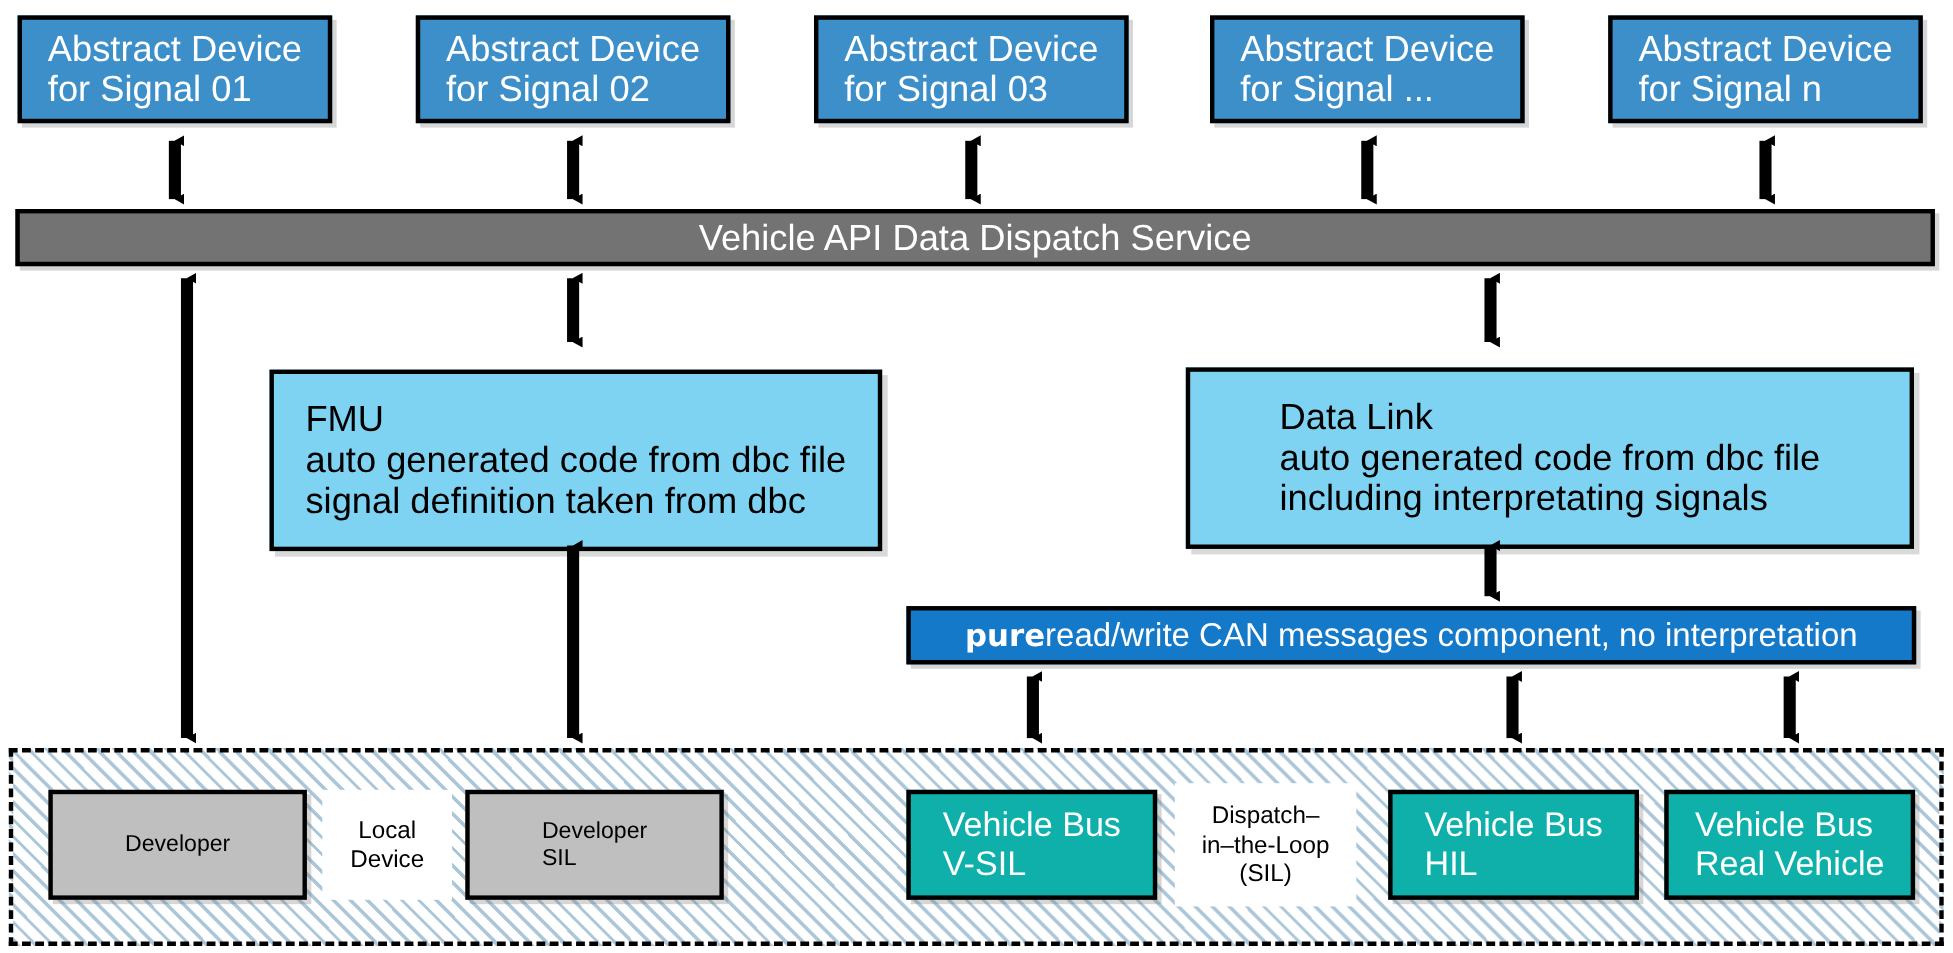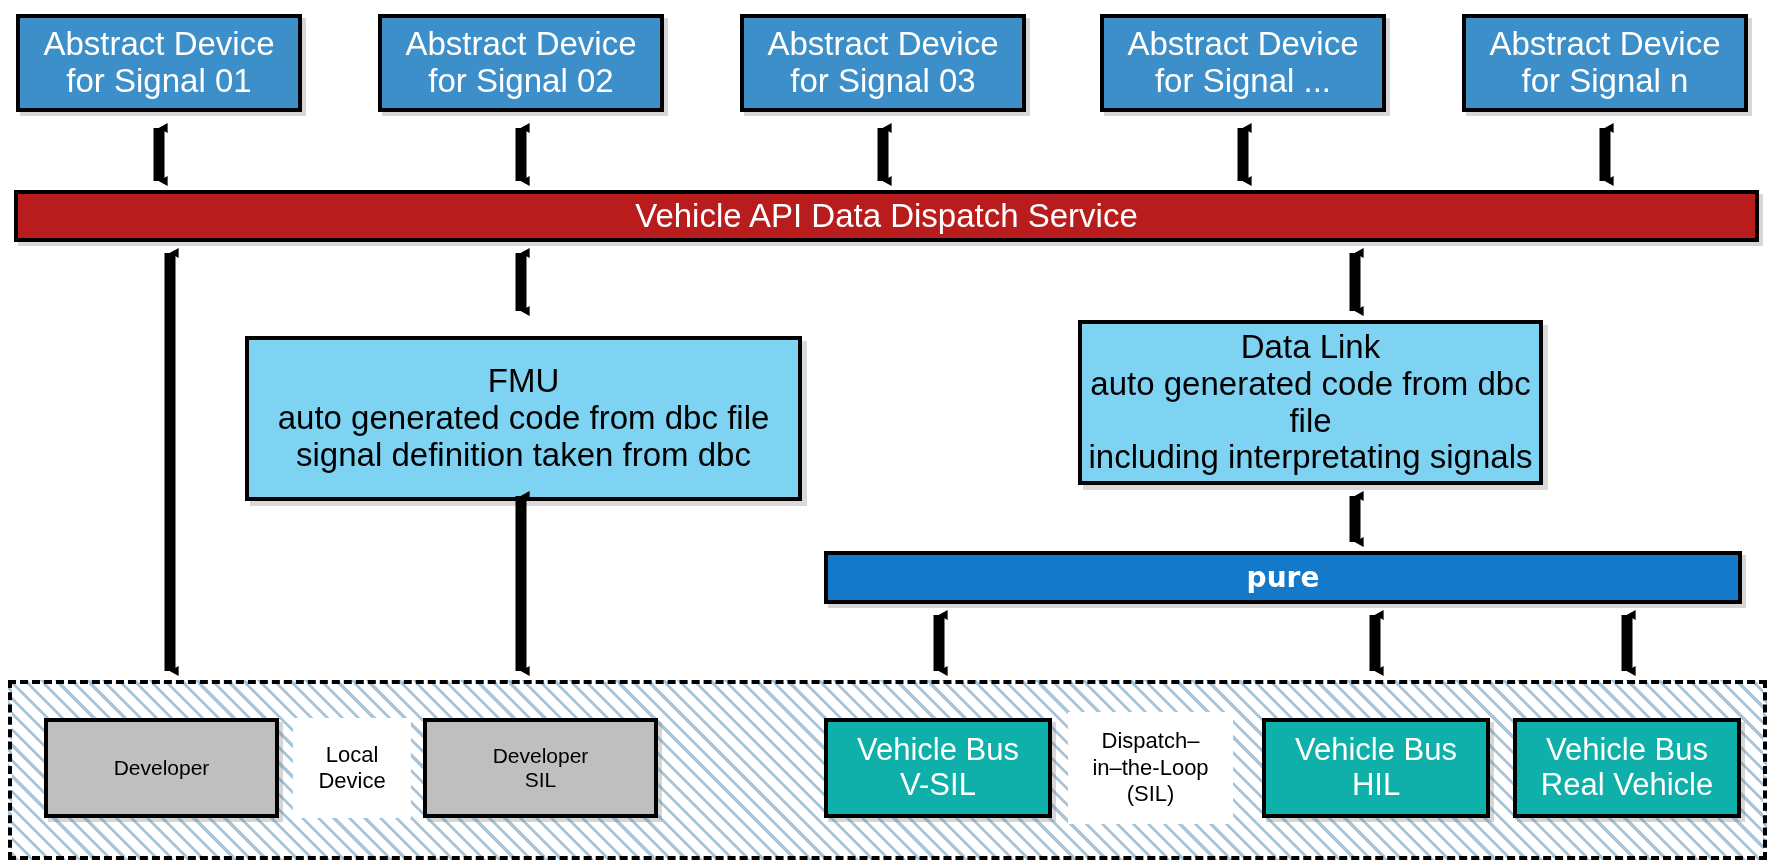--- a/index.html
+++ b/index.html
@@ -18,38 +18,37 @@
     overflow: hidden;
   }
 
   
   .box {
     position: absolute;
     box-sizing: border-box;
     display: flex;
     align-items: center;
     justify-content: center;
-    text-align: center;
     border: 4px solid #000000;
     line-height: 1.12;
     white-space: pre-line;
   }
 
   
   .device-box {
     background: #3d8fc9;
     color: #ffffff;
     font-size: 33px;
     height: 98px;
     box-shadow: 4px 4px 0 rgba(120,120,120,0.30);
   }
 
   
   .dispatch-bar {
-    background: #b91c1c;
+    background: #737373;
     color: #ffffff;
     font-size: 33px;
     left: 14px;
     top: 190px;
     width: 1745px;
     height: 52px;
     box-shadow: 4px 4px 0 rgba(120,120,120,0.30);
   }
 
   
@@ -154,26 +153,26 @@
   <div class="box device-box" style="left:1100px;top:14px;  width:286px;">Abstract Device
 for Signal ...</div>
   <div class="box device-box" style="left:1462px;top:14px;  width:286px;">Abstract Device
 for Signal n</div>
 
   <div class="box dispatch-bar">Vehicle API Data Dispatch Service</div>
 
   <div class="box code-box" style="left:245px;  top:320px; width:557px; height:165px;margin-top:16px;">FMU
 auto generated code from dbc file
 signal definition taken from dbc</div>
-  <div class="box code-box" style="left:1078px; top:320px; width:465px; height:165px;">Data Link
+  <div class="box code-box" style="left:1078px; top:334px; width:662px; height:165px;">Data Link
 auto generated code from dbc file
 including interpretating signals</div>
 
   <div class="box can-bar">
-    <span class="pure">pure</span>
+    <span class="pure">pure</span><span> read/write CAN messages component, no interpretation</span>
   </div>
 
   <div class="env-region"></div>
 
   <div class="box grey-box" style="left:44px;  width:235px;">Developer</div>
 
   <div class="white-tile" style="left:293px; top:718px; width:118px; height:100px; font-size:22px;">Local
 Device</div>
 
   <div class="box grey-box" style="left:423px; width:235px;">Developer

